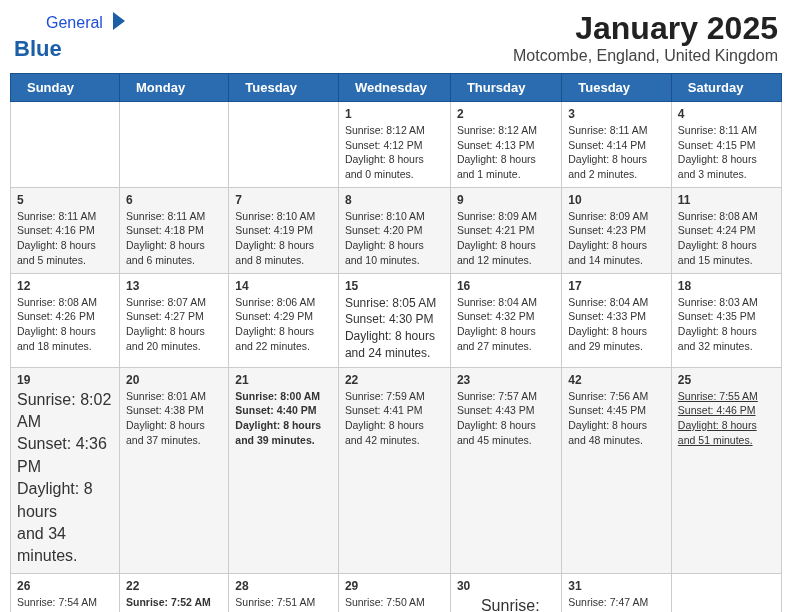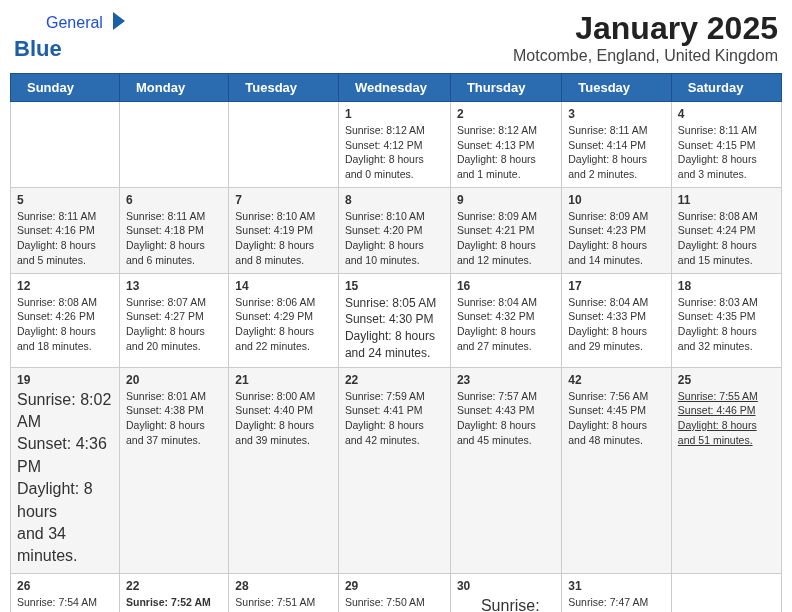--- a/index.html
+++ b/index.html
@@ -199,21 +199,21 @@
         <td>
           <span class="day-number">19</span>
           <div style="font-size: 16px; line-height: 1.4; color: rgb(51, 51, 51);">Sunrise: 8:02 AM<br>Sunset: 4:36 PM<br>Daylight: 8 hours<br>and 34 minutes.</div>
         </td>
         <td>
           <span class="day-number">20</span>
           <div style="font-size: 10.5px; line-height: 1.4; color: rgb(51, 51, 51);">Sunrise: 8:01 AM<br>Sunset: 4:38 PM<br>Daylight: 8 hours<br>and 37 minutes.</div>
         </td>
         <td>
           <span class="day-number">21</span>
-          <div style="font-size: 10.5px; line-height: 1.4; color: rgb(51, 51, 51);">Sunrise: 8:00 AM<br>Sunset: 4:40 PM<br>Daylight: 8 hours<br>and 39 minutes.</div>
+          <div style="font-size: 10.5px; line-height: 1.4; color: rgb(51, 51, 51); font-weight: bold;">Sunrise: 8:00 AM<br>Sunset: 4:40 PM<br>Daylight: 8 hours<br>and 39 minutes.</div>
         </td>
         <td>
           <span class="day-number">22</span>
           <div style="font-size: 10.5px; line-height: 1.4; color: rgb(51, 51, 51);">Sunrise: 7:59 AM<br>Sunset: 4:41 PM<br>Daylight: 8 hours<br>and 42 minutes.</div>
         </td>
         <td>
           <span class="day-number">23</span>
           <div style="font-size: 10.5px; line-height: 1.4; color: rgb(51, 51, 51);">Sunrise: 7:57 AM<br>Sunset: 4:43 PM<br>Daylight: 8 hours<br>and 45 minutes.</div>
         </td>
         <td>

